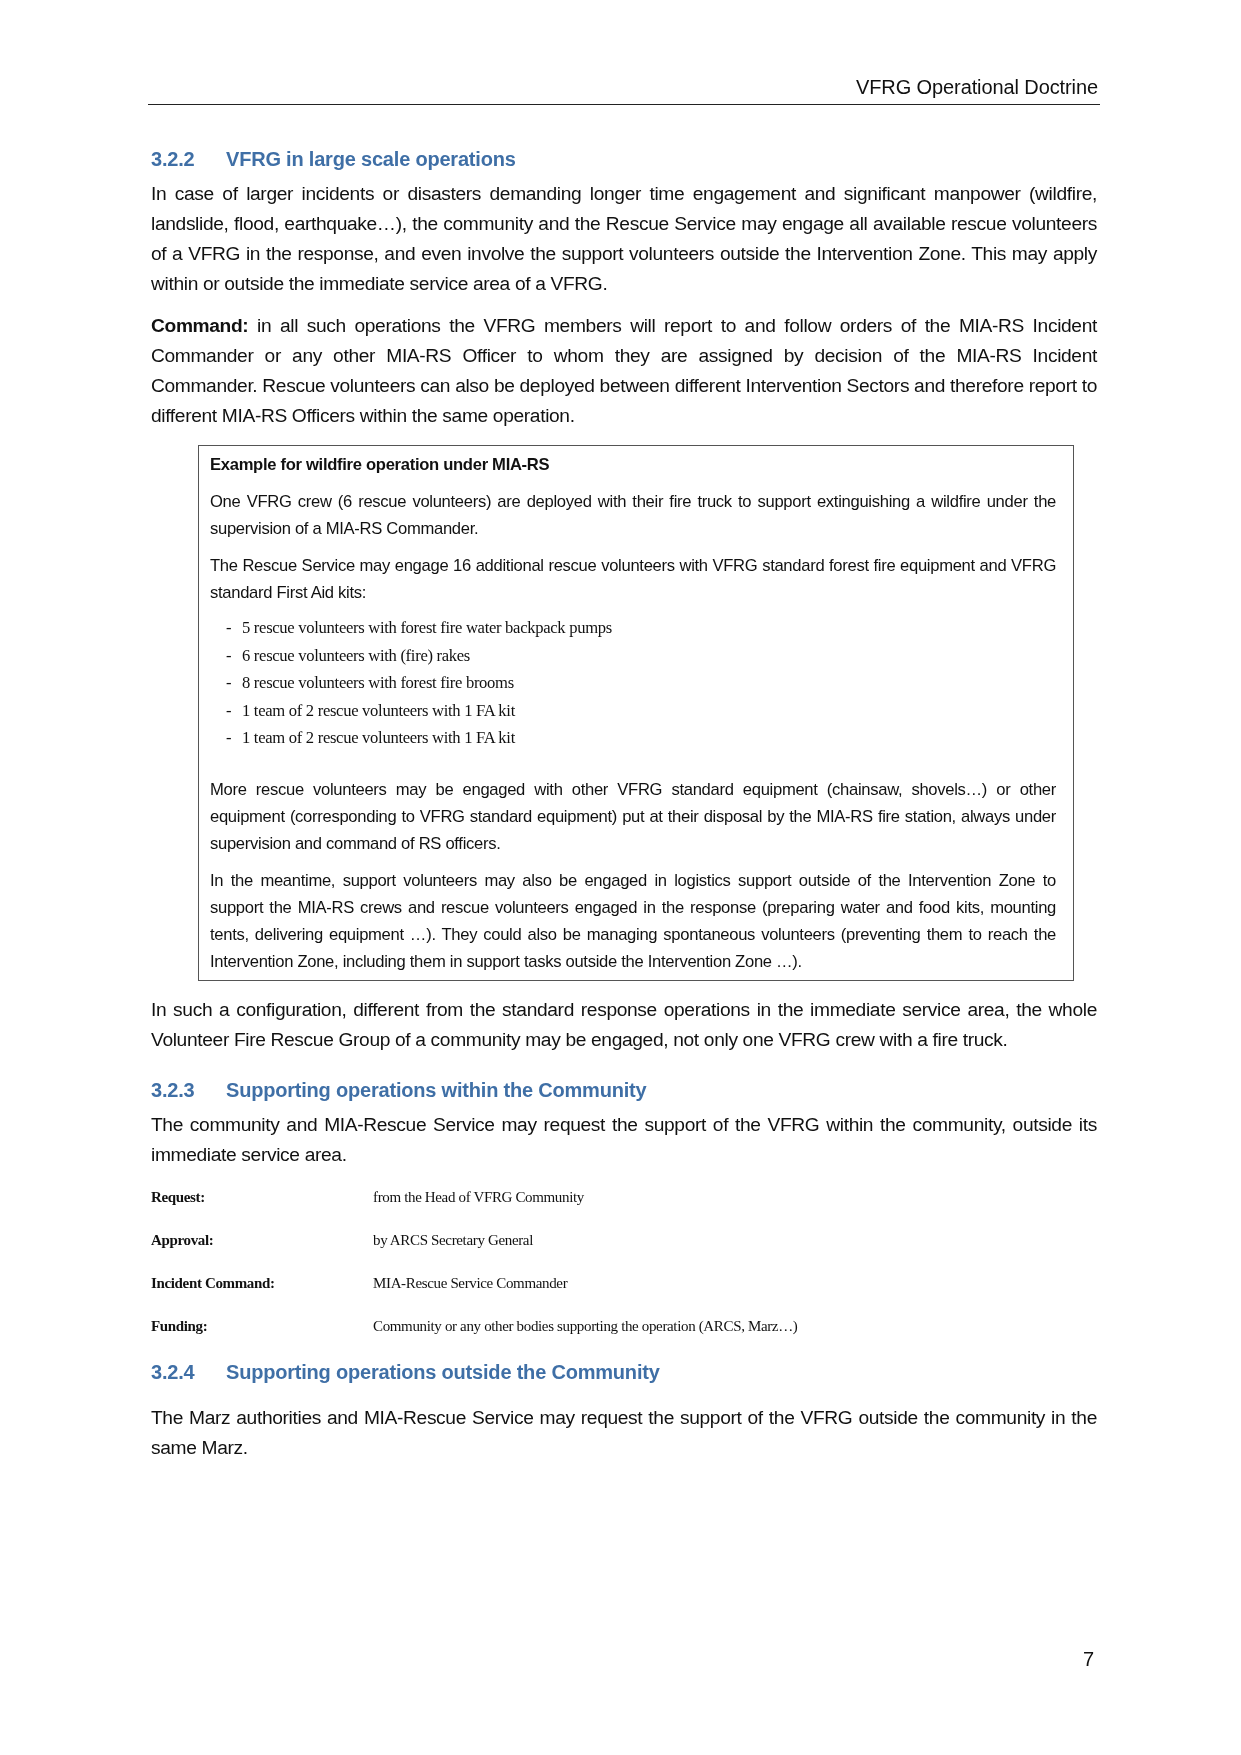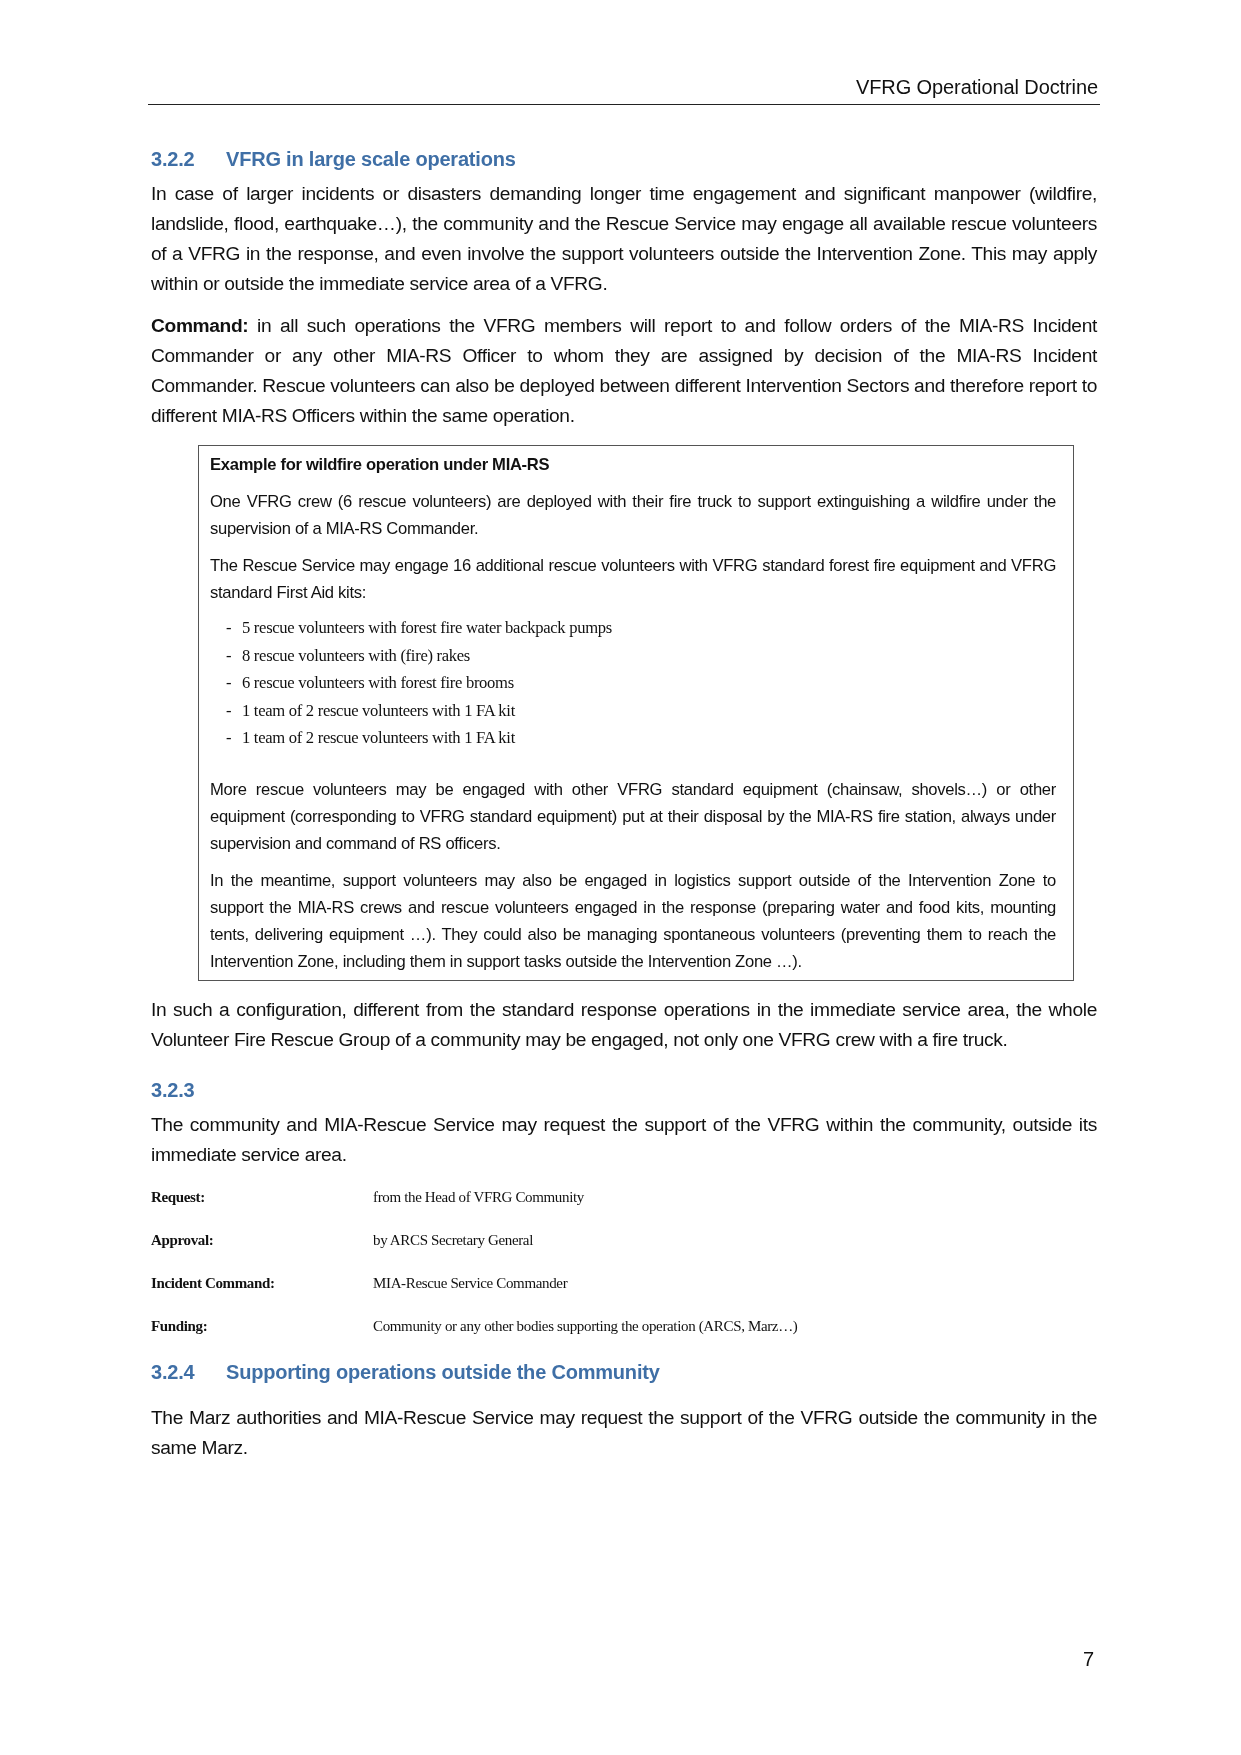--- a/index.html
+++ b/index.html
@@ -53,33 +53,34 @@
   </h3>
   <p class="body" style="margin-top:8px">In case of larger incidents or disasters demanding longer time engagement and significant manpower (wildfire, landslide, flood, earthquake…), the community and the Rescue Service may engage all available rescue volunteers of a VFRG in the response, and even involve the support volunteers outside the Intervention Zone. This may apply within or outside the immediate service area of a VFRG.</p>
   <p class="body" style="margin-top:12px"><b>Command:</b><span> in all such operations the VFRG members will report to and follow orders of the MIA-RS Incident Commander or any other MIA-RS Officer to whom they are assigned by decision of the MIA-RS Incident Commander. Rescue volunteers can also be deployed between different Intervention Sectors and therefore report to different MIA-RS Officers within the same operation.</span></p>
 
   <div class="box">
     <p class="title">Example for wildfire operation under MIA-RS</p>
     <p style="margin-bottom:10px">One VFRG crew (6 rescue volunteers) are deployed with their fire truck to support extinguishing a wildfire under the supervision of a MIA-RS Commander.</p>
     <p style="margin-bottom:8px">The Rescue Service may engage 16 additional rescue volunteers with VFRG standard forest fire equipment and VFRG standard First Aid kits:</p>
     <ul>
       <li><span class="dash">-</span><span>5 rescue volunteers with forest fire water backpack pumps</span></li>
-      <li><span class="dash">-</span><span>8 rescue volunteers with (fire) rakes</span></li>
-      <li><span class="dash">-</span><span>6 rescue volunteers with forest fire brooms</span></li>
+      <li><span class="dash">-</span><span>6 rescue volunteers with (fire) rakes</span></li>
+      <li><span class="dash">-</span><span>8 rescue volunteers with forest fire brooms</span></li>
       <li><span class="dash">-</span><span>1 team of 2 rescue volunteers with 1 FA kit</span></li>
       <li><span class="dash">-</span><span>1 team of 2 rescue volunteers with 1 FA kit</span></li>
     </ul>
     <p style="margin-top:24px;margin-bottom:10px">More rescue volunteers may be engaged with other VFRG standard equipment (chainsaw, shovels…) or other equipment (corresponding to VFRG standard equipment) put at their disposal by the MIA-RS fire station, always under supervision and command of RS officers.</p>
     <p>In the meantime, support volunteers may also be engaged in logistics support outside of the Intervention Zone to support the MIA-RS crews and rescue volunteers engaged in the response (preparing water and food kits, mounting tents, delivering equipment …). They could also be managing spontaneous volunteers (preventing them to reach the Intervention Zone, including them in support tasks outside the Intervention Zone …).</p>
   </div>
 
   <p class="body" style="margin-top:14px">In such a configuration, different from the standard response operations in the immediate service area, the whole Volunteer Fire Rescue Group of a community may be engaged, not only one VFRG crew with a fire truck.</p>
 
   <h3 class="h3" style="margin-top:24px">
     <span class="num">3.2.3</span>
+    <span>Supporting operations within the Community</span>
   </h3>
   <p class="body" style="margin-top:8px;margin-bottom:12px">The community and MIA-Rescue Service may request the support of the VFRG within the community, outside its immediate service area.</p>
 
   <div class="kv">
     <span class="k">Request:</span>
     <span>from the Head of VFRG Community</span>
   </div>
   <div class="kv">
     <span class="k">Approval:</span>
     <span>by ARCS Secretary General</span>

